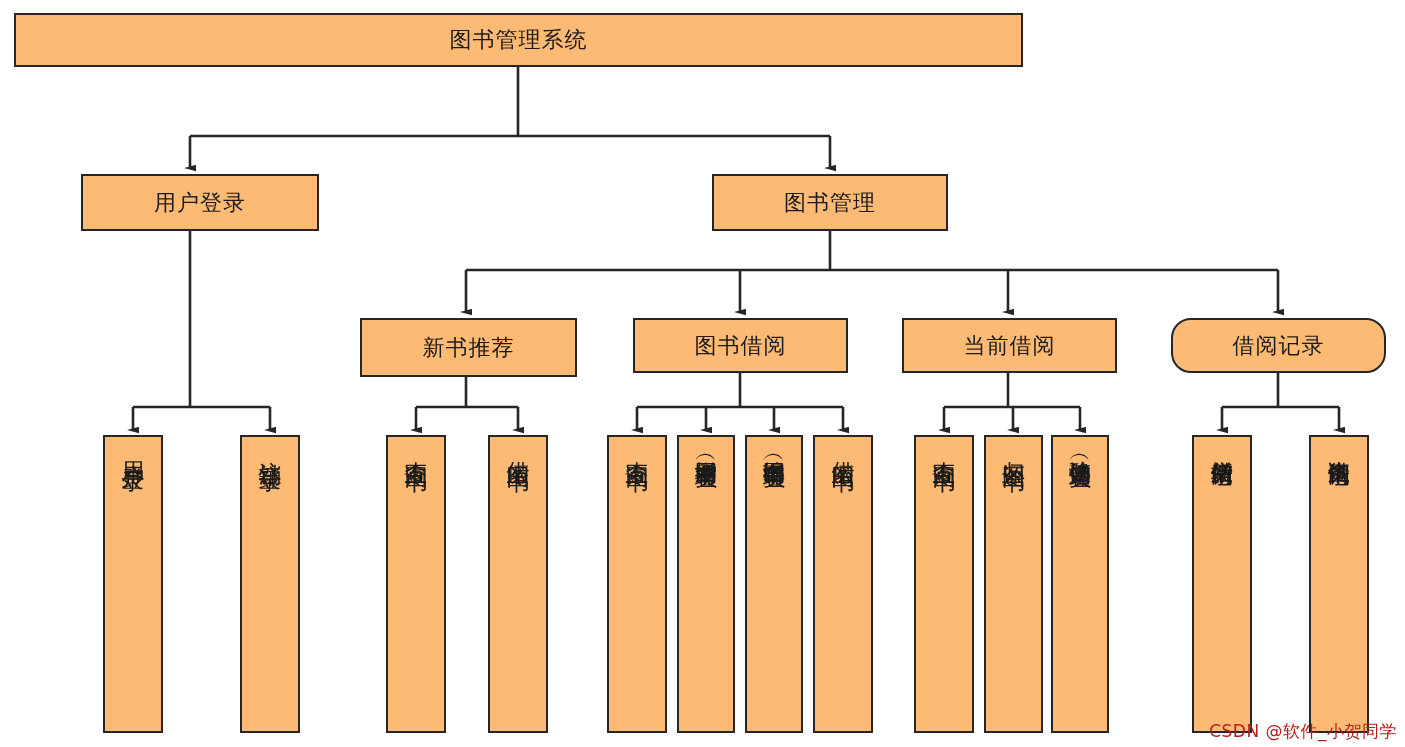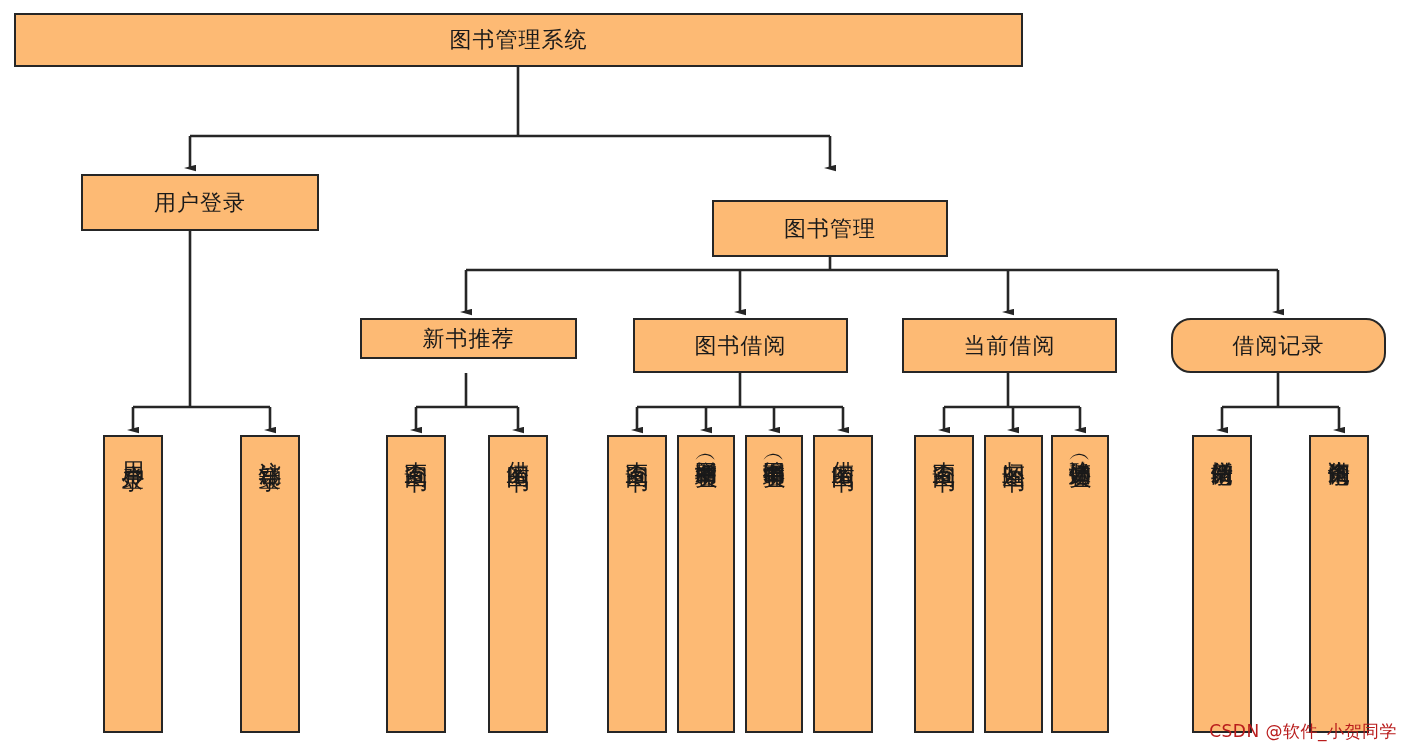--- a/index.html
+++ b/index.html
@@ -133,25 +133,25 @@
     </g>
   </svg>
 
   <div class="node root horiz" style="left:14px; top:13px; width:1009px; height:54px;">
     <span class="label">图书管理系统</span>
   </div>
 
   <div class="node horiz" style="left:81px; top:174px; width:238px; height:57px;">
     <span class="label">用户登录</span>
   </div>
-  <div class="node horiz" style="left:712px; top:174px; width:236px; height:57px;margin-top:26px;">
+  <div class="node horiz" style="left:712px; top:174px; width:236px; height:57px;">
     <span class="label">图书管理</span>
   </div>
 
-  <div class="node horiz" style="left:360px; top:318px; width:217px; height:41px;">
+  <div class="node horiz" style="left:360px; top:318px; width:217px; height:59px;">
     <span class="label">新书推荐</span>
   </div>
   <div class="node horiz" style="left:902px; top:318px; width:215px; height:55px;">
     <span class="label">当前借阅</span>
   </div>
   <div class="node horiz" style="left:633px; top:318px; width:215px; height:55px;">
     <span class="label">图书借阅</span>
   </div>
   <div class="node horiz" style="left:1171px; top:318px; width:215px; height:55px;border-radius:20px;">
     <span class="label">借阅记录</span>

